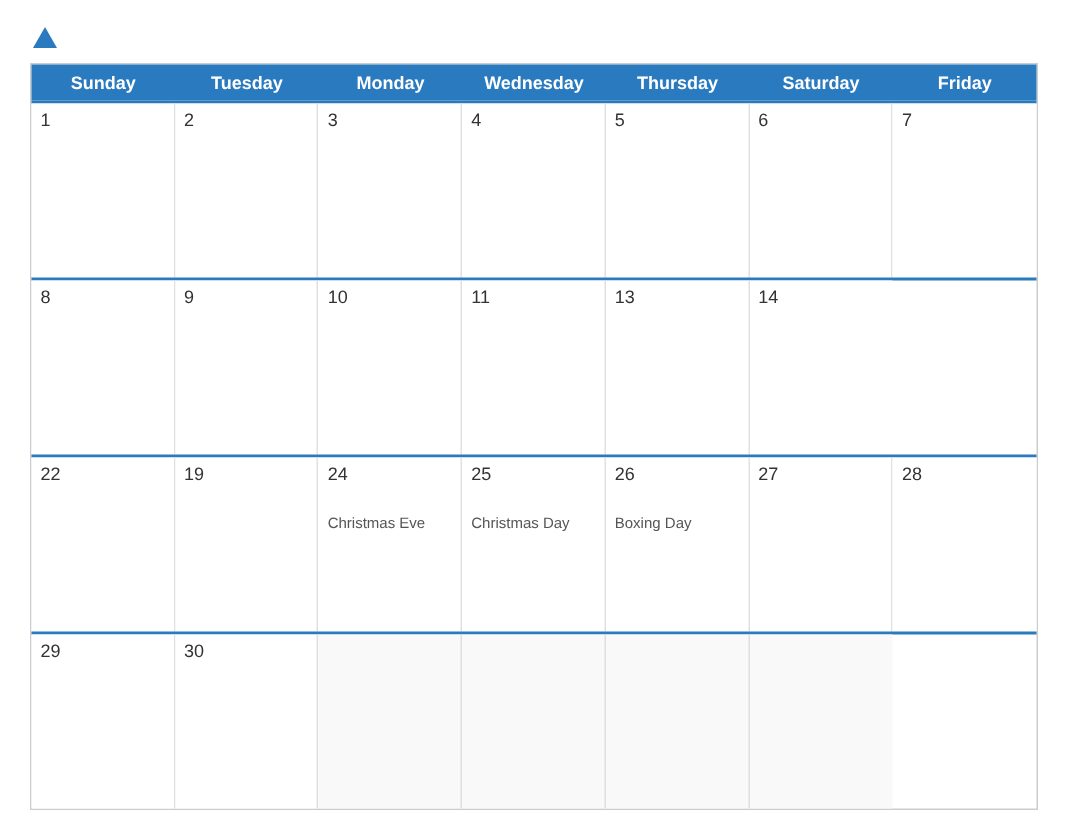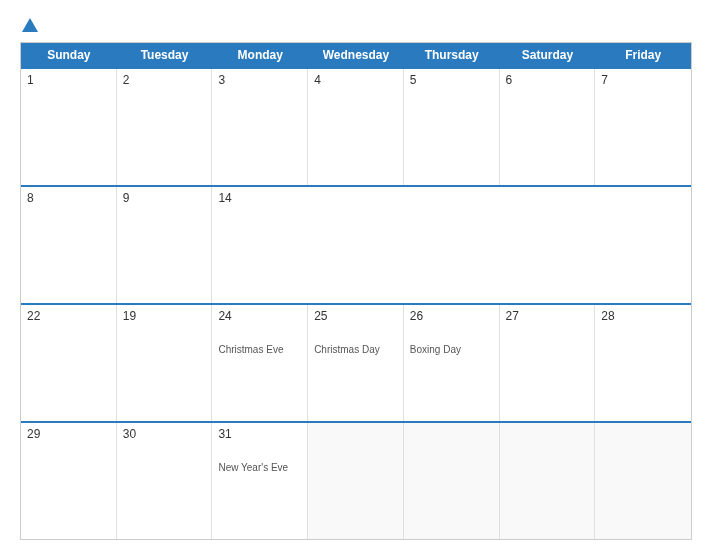--- a/index.html
+++ b/index.html
@@ -172,20 +172,29 @@
           </div>
         </div>
         <div class="week-row">
           <div class="cell">
             <div class="cell-num">8</div>
           </div>
           <div class="cell">
             <div class="cell-num">9</div>
           </div>
           <div class="cell">
+            <div class="cell-num">10</div>
+          </div>
+          <div class="cell">
+            <div class="cell-num">11</div>
+          </div>
+          <div class="cell">
+            <div class="cell-num">13</div>
+          </div>
+          <div class="cell">
             <div class="cell-num">14</div>
           </div>
         </div>
         <div class="week-row">
           <div class="cell">
             <div class="cell-num">22</div>
           </div>
           <div class="cell">
             <div class="cell-num">19</div>
           </div>
@@ -207,24 +216,20 @@
           <div class="cell">
             <div class="cell-num">28</div>
           </div>
         </div>
         <div class="week-row">
           <div class="cell">
             <div class="cell-num">29</div>
           </div>
           <div class="cell">
             <div class="cell-num">30</div>
-          </div>
-          <div class="cell">
-            <div class="cell-num">31</div>
-            <div class="cell-event">New Year's Eve</div>
           </div>
           <div class="cell cell-empty"></div>
           <div class="cell cell-empty"></div>
           <div class="cell cell-empty"></div>
           <div class="cell cell-empty"></div>
         </div>
       </div>
   </div>
 </div>
 

